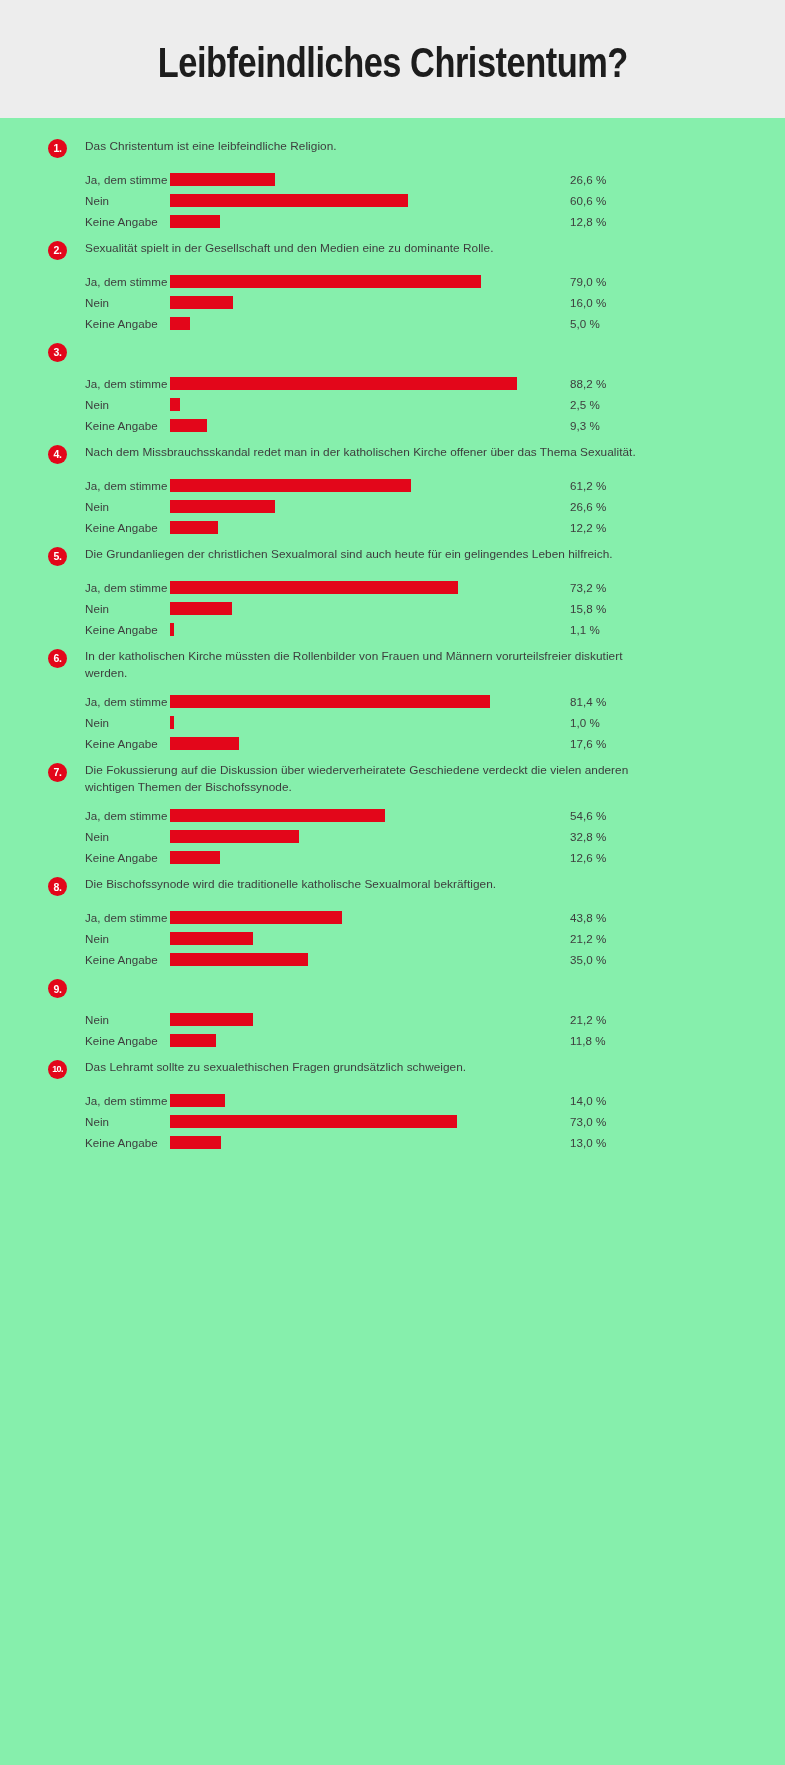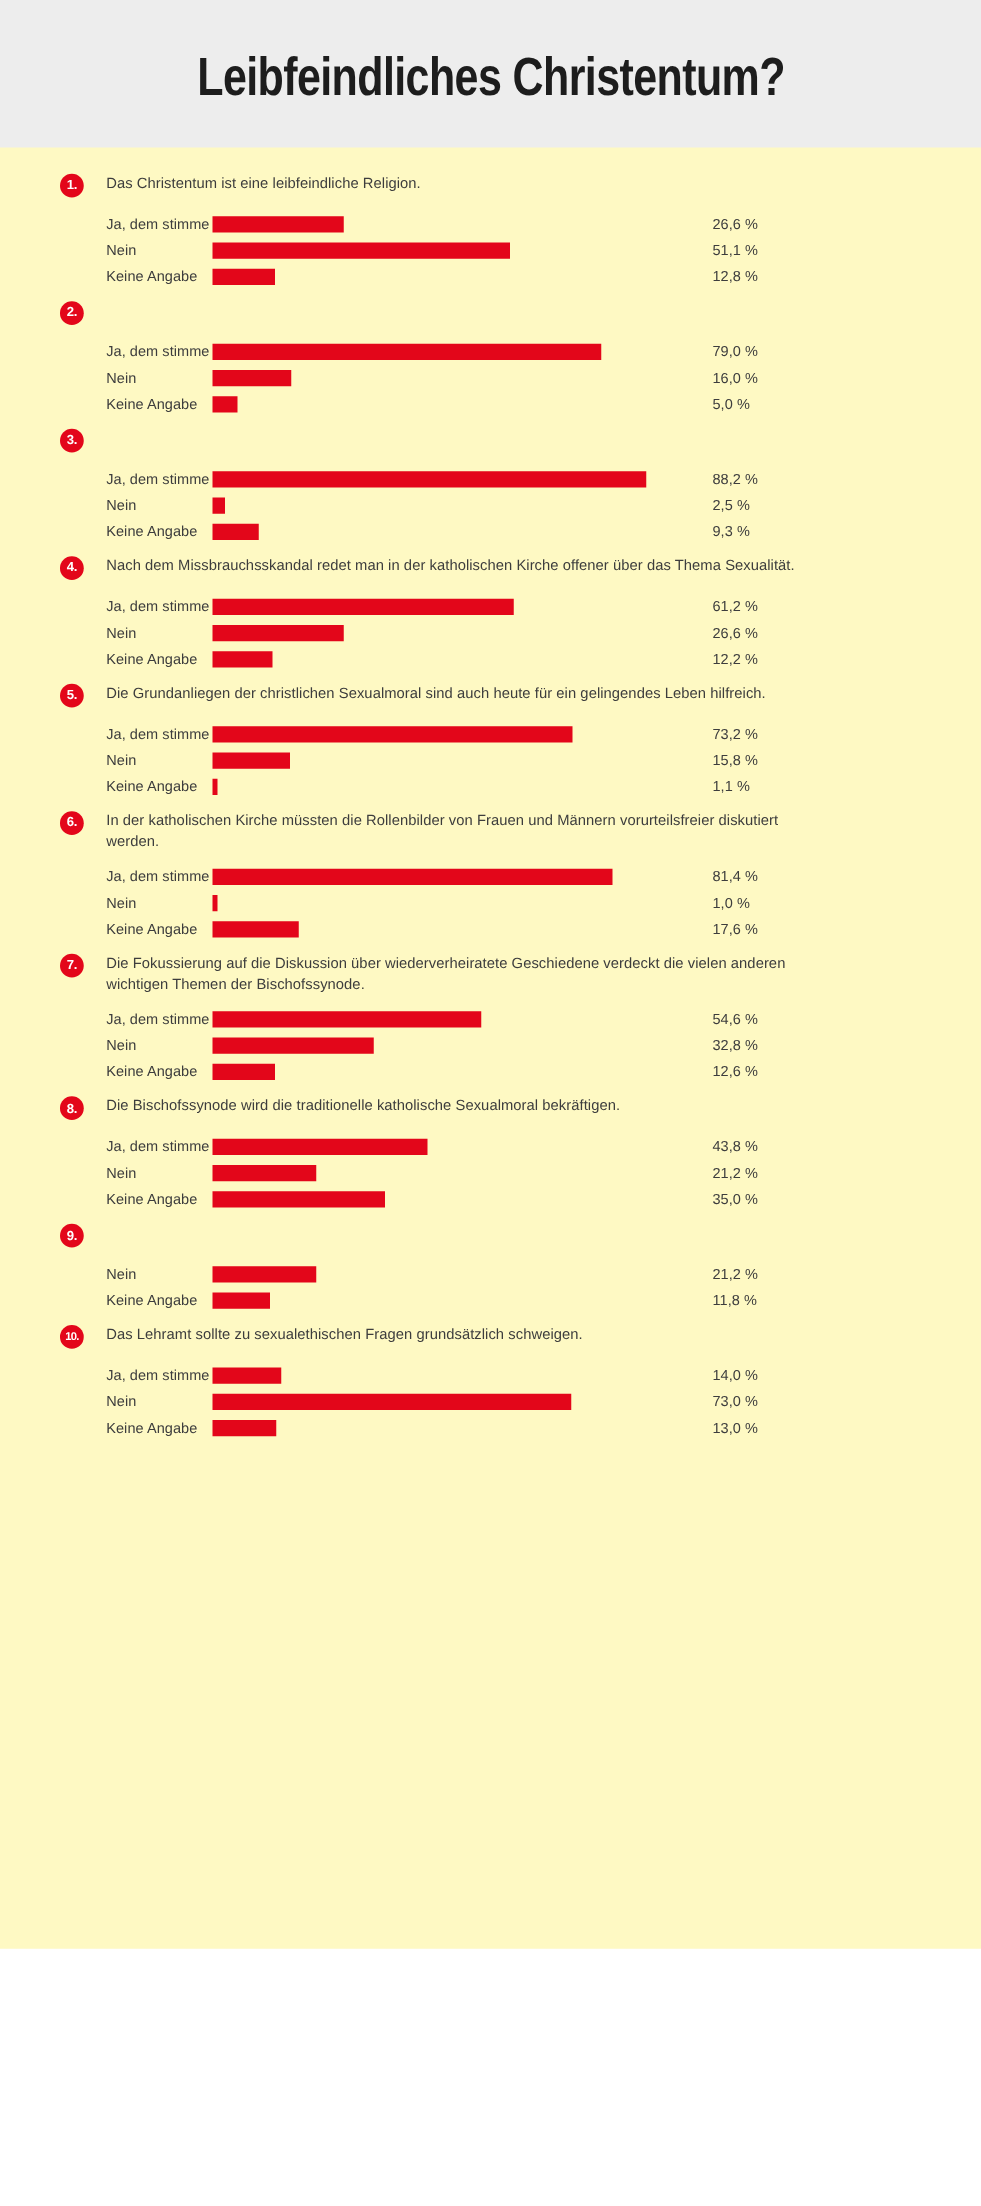--- a/index.html
+++ b/index.html
@@ -9,22 +9,22 @@
   body {
     width: 785px;
     height: 1765px;
     background: #ffffff;
     font-family: "Liberation Sans", sans-serif;
     overflow: hidden;
   }
   .infographic {
     position: relative;
     width: 785px;
-    height: 1559px;
-    background: #fef9c3;
+    height: 1765px;
+    background: #86efac;
     box-sizing: border-box;
   }
   
   .header {
     height: 118px;
     background: #ededed;
     display: flex;
     align-items: center;
     justify-content: center;
     box-sizing: border-box;
@@ -146,34 +146,35 @@
             <div class="row-bar-cell">
               <div class="bar" style="width: 104.5px;"></div>
             </div>
             <div class="row-value">26,6 %</div>
           </div>
           <div class="row">
             <div class="row-label">Nein</div>
             <div class="row-bar-cell">
               <div class="bar" style="width: 238.2px;"></div>
             </div>
-            <div class="row-value">51,1 %</div>
+            <div class="row-value">60,6 %</div>
           </div>
           <div class="row">
             <div class="row-label">Keine Angabe</div>
             <div class="row-bar-cell">
               <div class="bar" style="width: 50.3px;"></div>
             </div>
             <div class="row-value">12,8 %</div>
           </div>
         </div>
       </div>
       <div class="qblock">
         <div class="qhead">
           <div class="badge">2.</div>
+          <div class="qtext">Sexualität spielt in der Gesellschaft und den Medien eine zu dominante Rolle.</div>
         </div>
         <div class="rows">
           <div class="row">
             <div class="row-label">Ja, dem stimme ich zu</div>
             <div class="row-bar-cell">
               <div class="bar" style="width: 310.5px;"></div>
             </div>
             <div class="row-value">79,0 %</div>
           </div>
           <div class="row">

